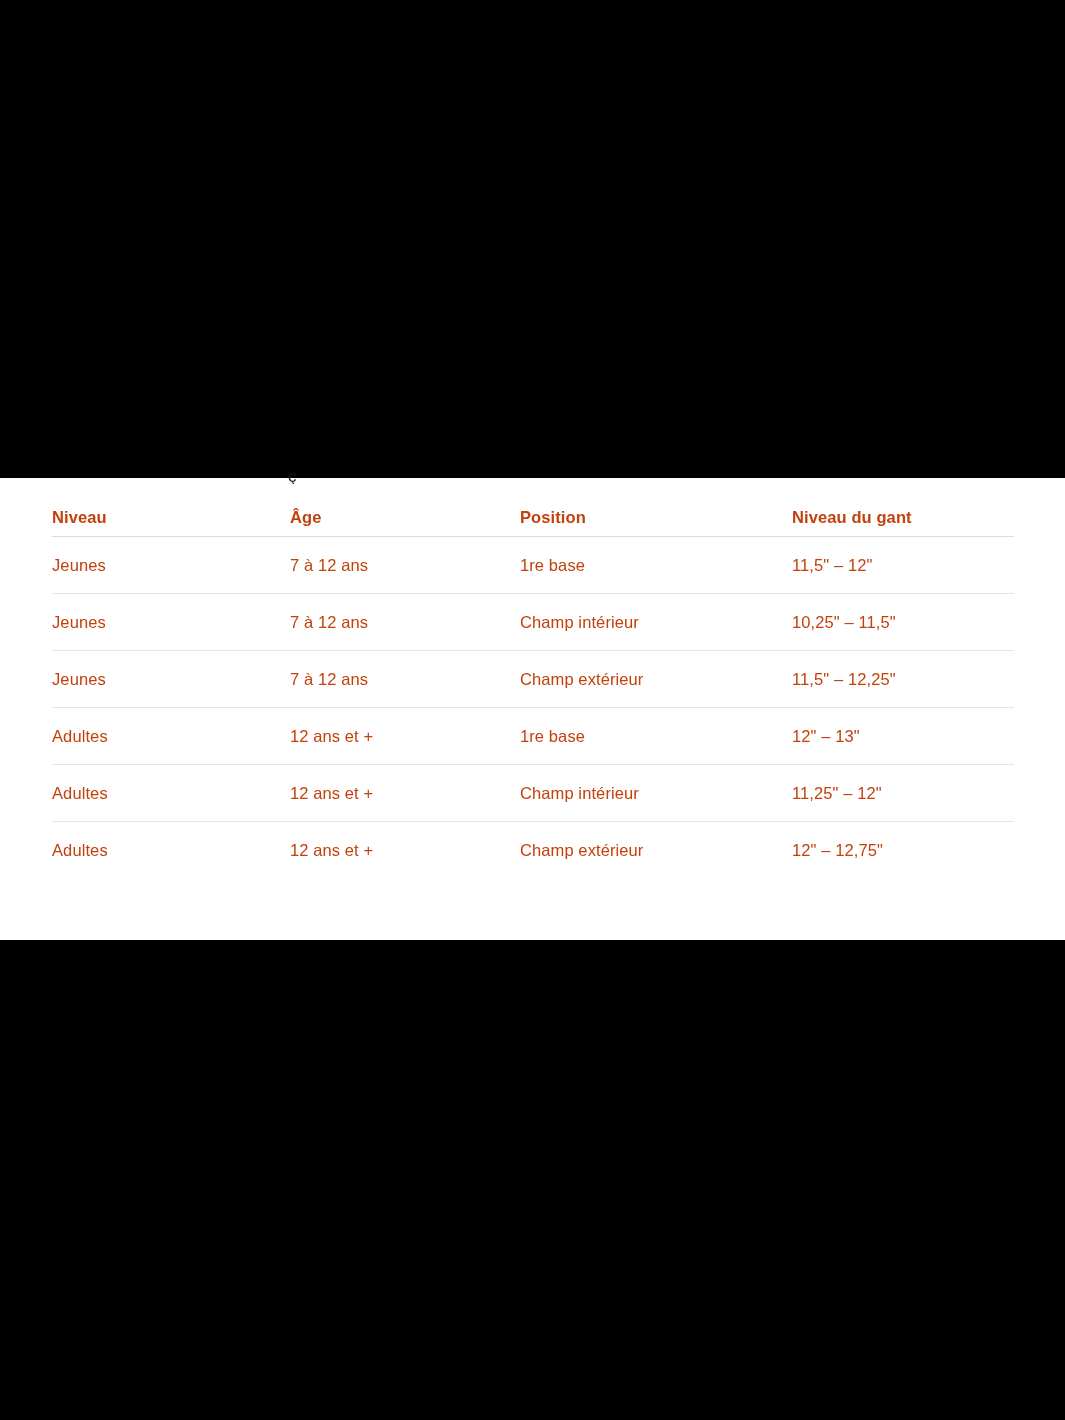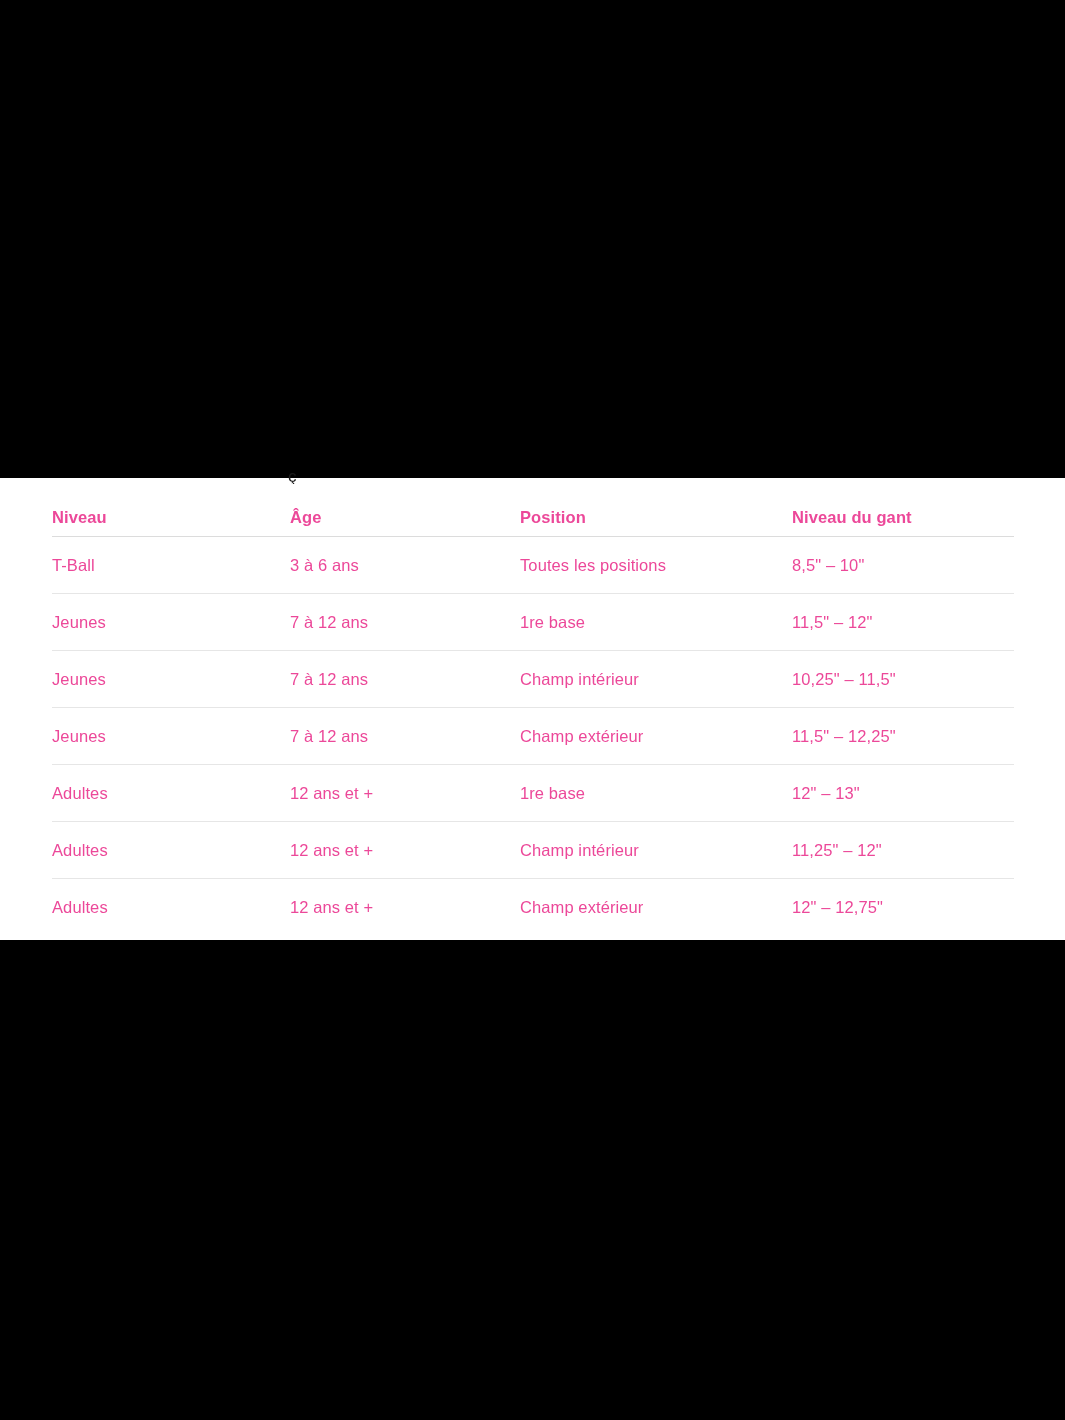--- a/index.html
+++ b/index.html
@@ -65,21 +65,21 @@
     border-collapse: collapse;
     table-layout: fixed;
   }
 
   table.size-table th,
   table.size-table td {
     text-align: left;
     vertical-align: middle;
     padding: 0;
     font-size: 16.5px;
-    color: #ec4899;
+    color: #c2410c;
   }
 
   table.size-table th {
     font-weight: bold;
     height: 38px;
     line-height: 38px;
     border-bottom: 1px solid #dcdcdc;
     letter-spacing: 0.1px;
   }
 
@@ -121,26 +121,20 @@
       <thead>
         <tr>
           <th>Niveau</th>
           <th>Âge</th>
           <th>Position</th>
           <th>Niveau du gant</th>
         </tr>
       </thead>
       <tbody>
         <tr>
-          <td>T-Ball</td>
-          <td>3 à 6 ans</td>
-          <td>Toutes les positions</td>
-          <td>8,5" – 10"</td>
-        </tr>
-        <tr>
           <td>Jeunes</td>
           <td>7 à 12 ans</td>
           <td>1re base</td>
           <td>11,5" – 12"</td>
         </tr>
         <tr>
           <td>Jeunes</td>
           <td>7 à 12 ans</td>
           <td>Champ intérieur</td>
           <td>10,25" – 11,5"</td>

